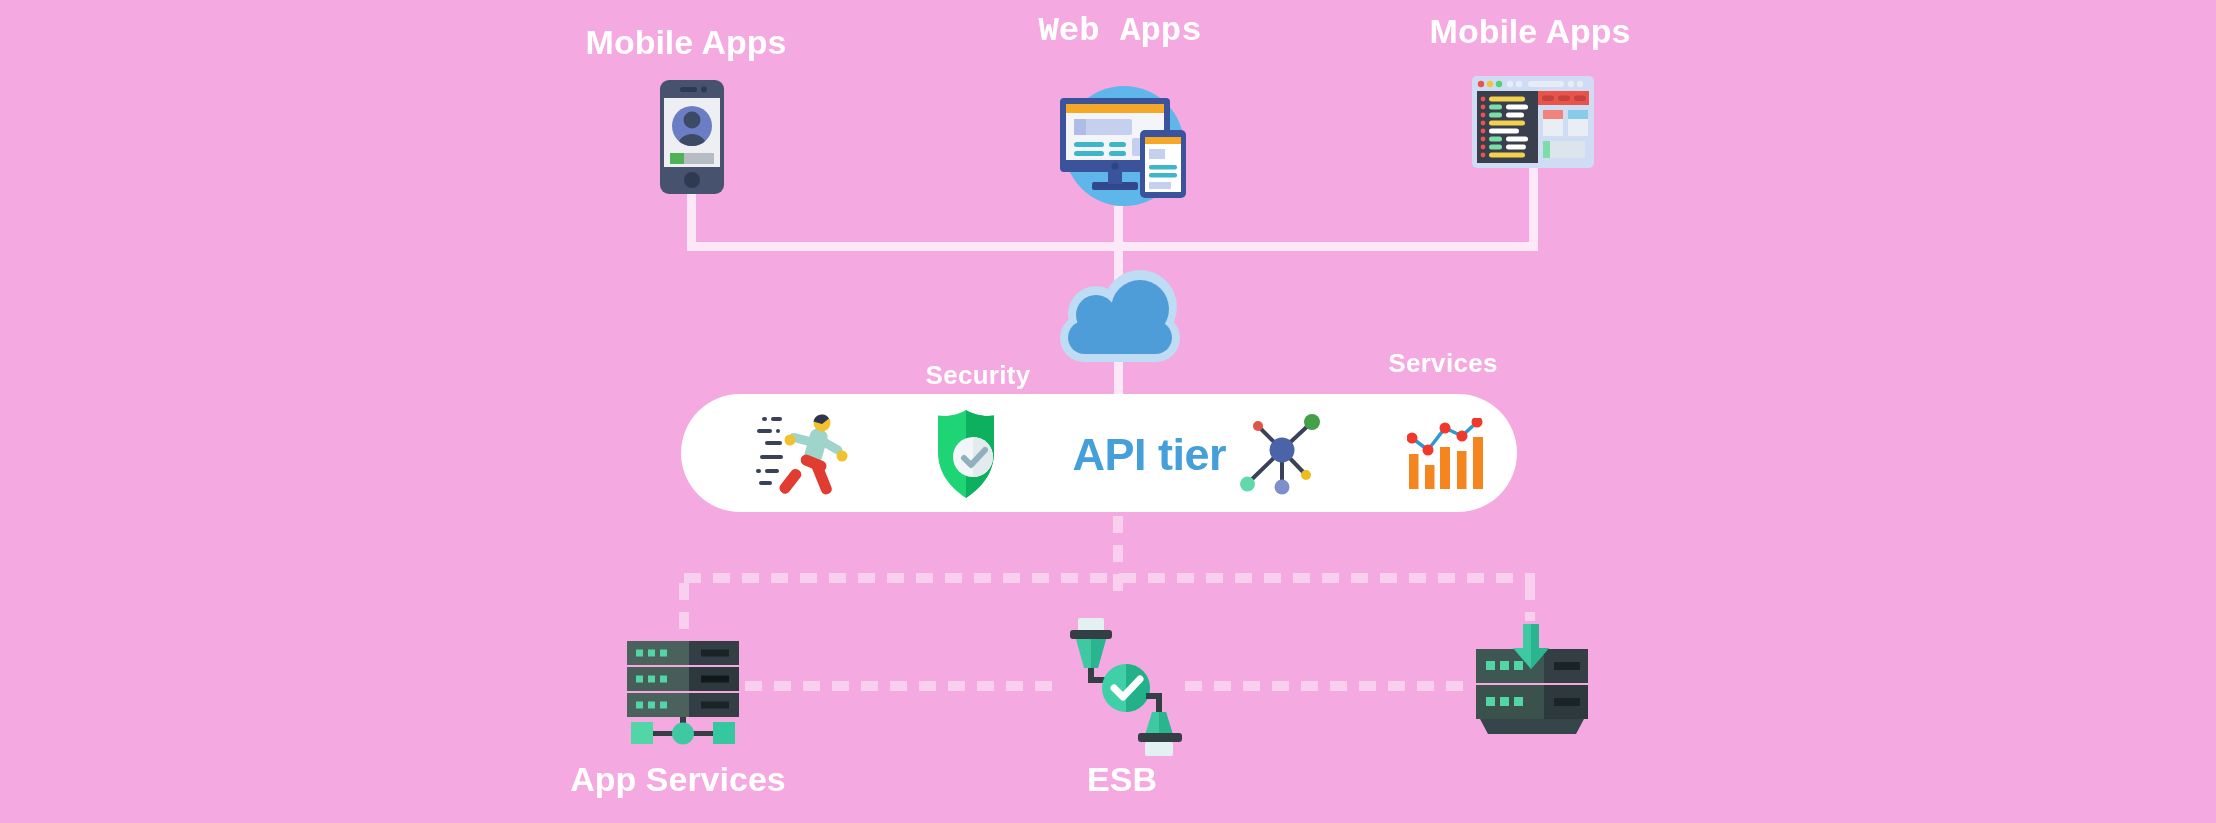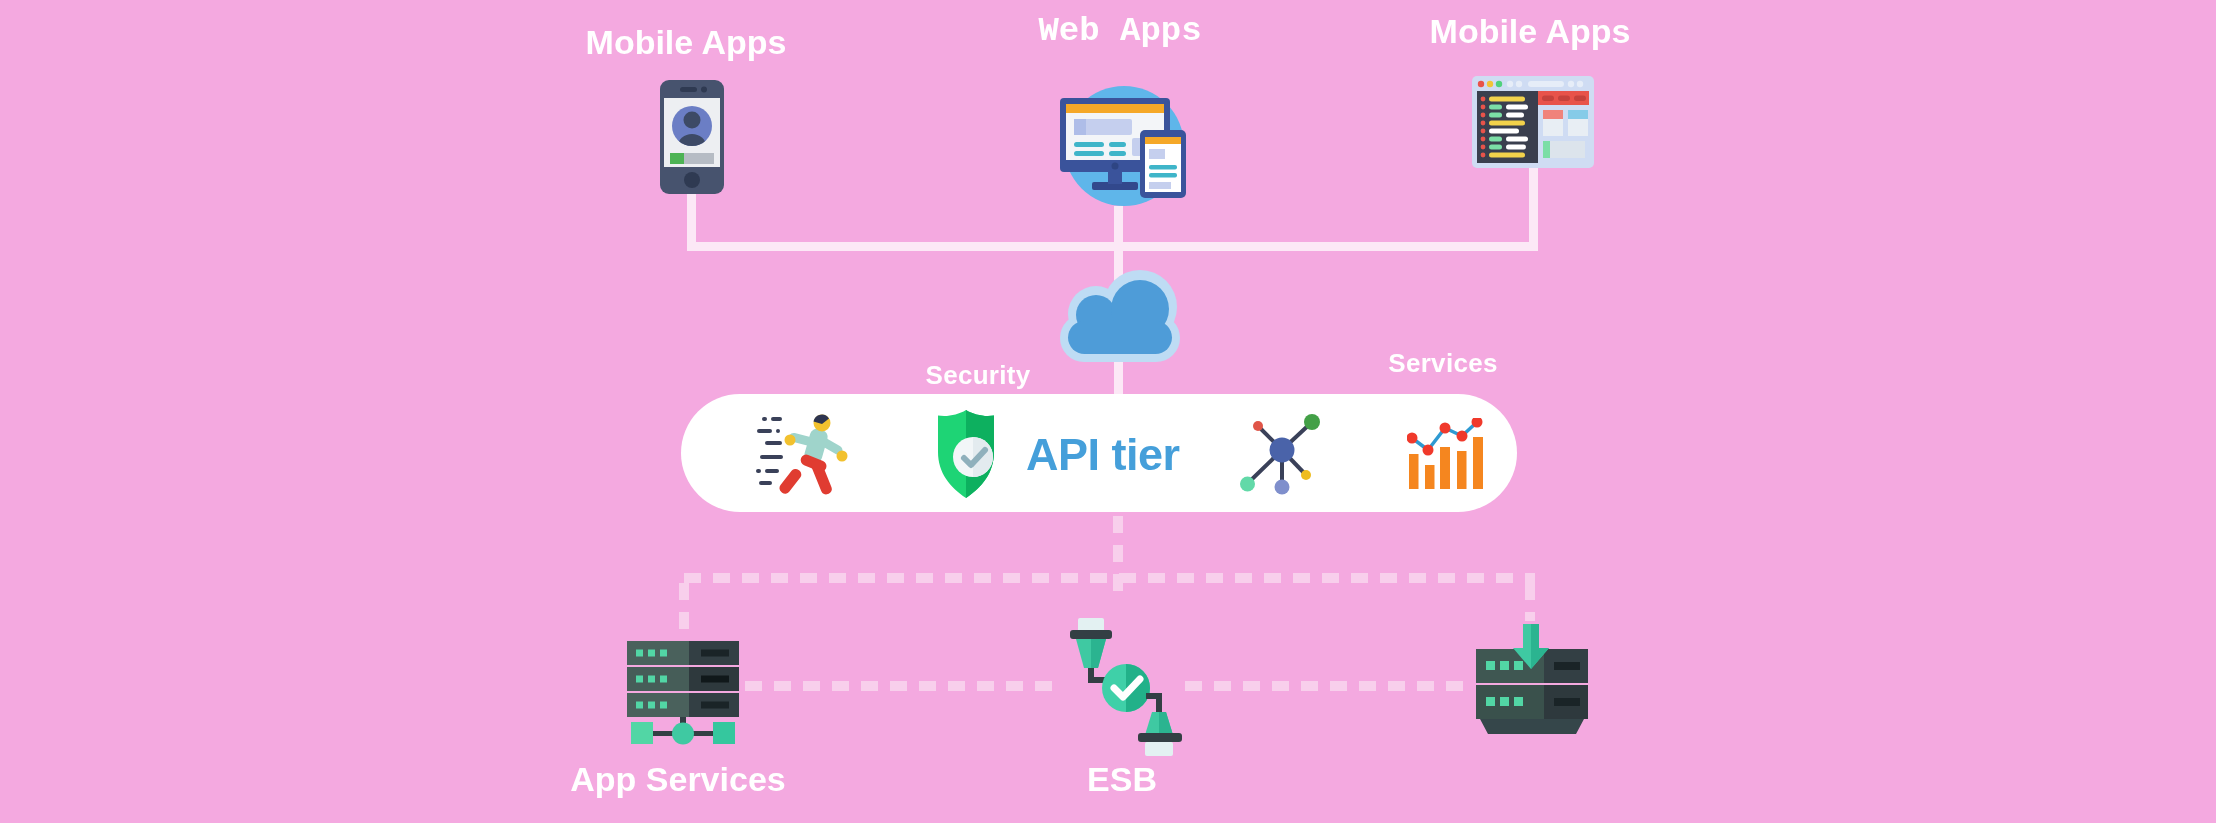--- a/index.html
+++ b/index.html
@@ -27,21 +27,21 @@
     white-space:nowrap;
   }
   .lbl-lg{font-size:34px;}
   .lbl-sm{font-size:26px;letter-spacing:.3px;}
   .api-title{
     position:absolute;
     color:var(--api-tier-text);
     font-weight:700;
     font-size:45px;
     letter-spacing:-0.5px;
-    text-align:left;
+    text-align:right;
     white-space:nowrap;
   }
   .icon{position:absolute;display:block;line-height:0;}
   .icon svg{display:block;}
   
   .line{position:absolute;background:var(--connector-line);}
   
   .dash-h{
     position:absolute;height:10px;
     background-image:repeating-linear-gradient(90deg,

